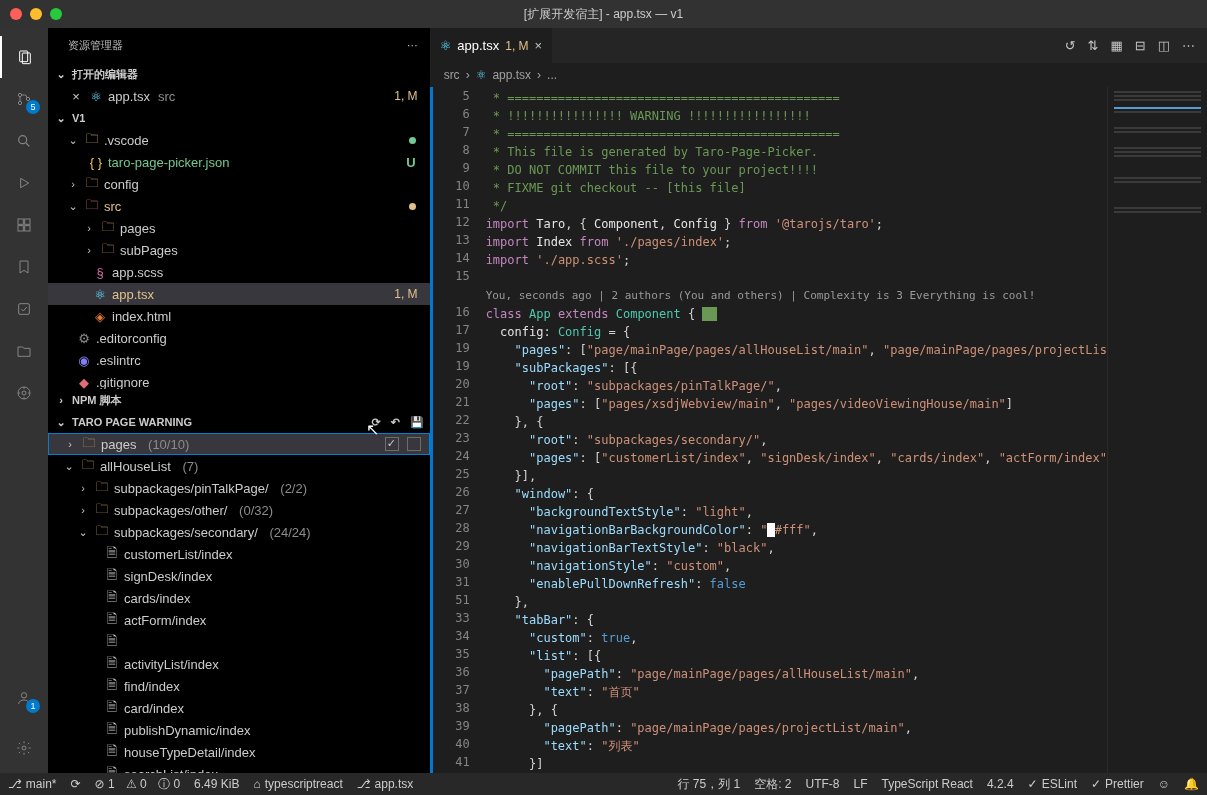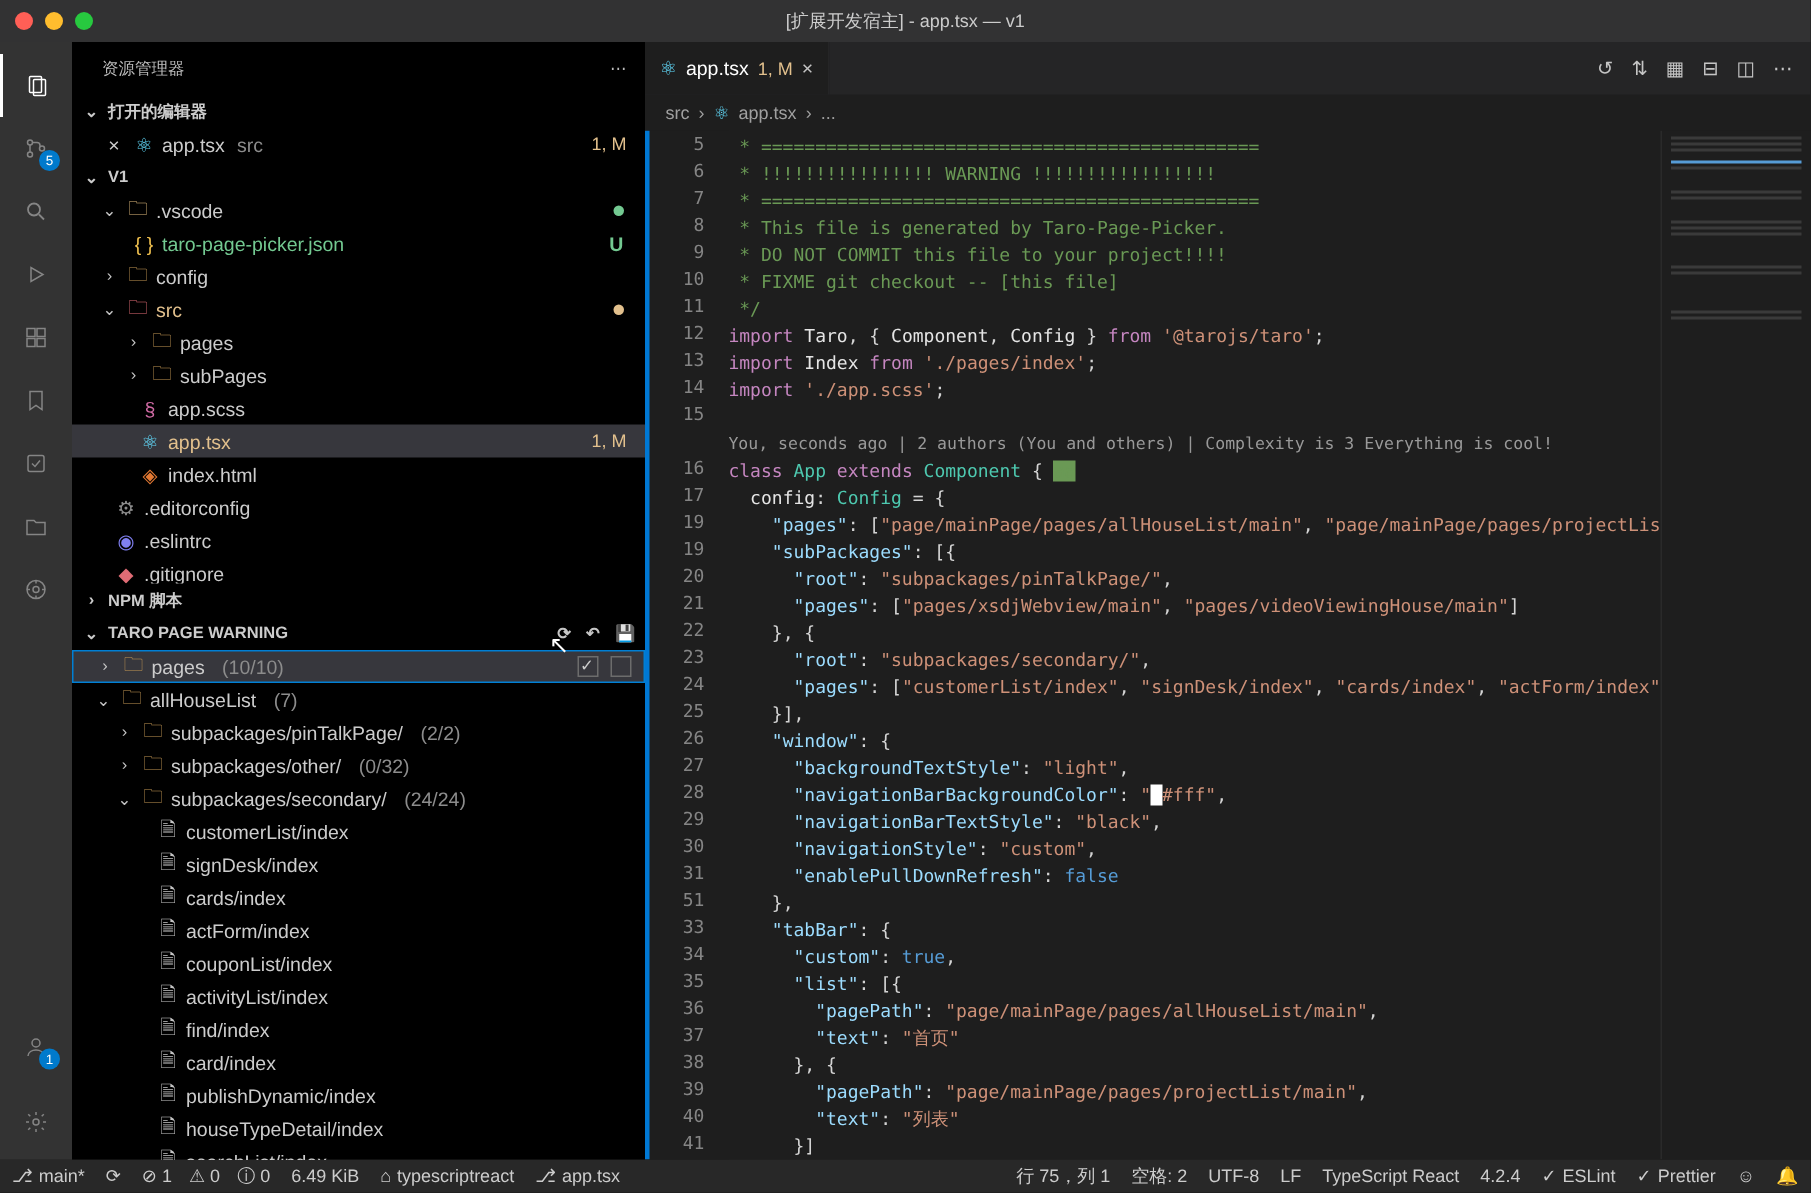--- a/index.html
+++ b/index.html
@@ -431,21 +431,20 @@
             <div class="tree-row" style="padding-left: 56px;">
               <span class="icon fi-file">🗎</span>
               <span class="label">cards/index</span>
             </div>
             <div class="tree-row" style="padding-left: 56px;">
               <span class="icon fi-file">🗎</span>
               <span class="label">actForm/index</span>
             </div>
             <div class="tree-row" style="padding-left: 56px;">
               <span class="icon fi-file">🗎</span>
-              <span class="label">couponList/index</span>
             </div>
             <div class="tree-row" style="padding-left: 56px;">
               <span class="icon fi-file">🗎</span>
               <span class="label">activityList/index</span>
             </div>
             <div class="tree-row" style="padding-left: 56px;">
               <span class="icon fi-file">🗎</span>
               <span class="label">find/index</span>
             </div>
             <div class="tree-row" style="padding-left: 56px;">

